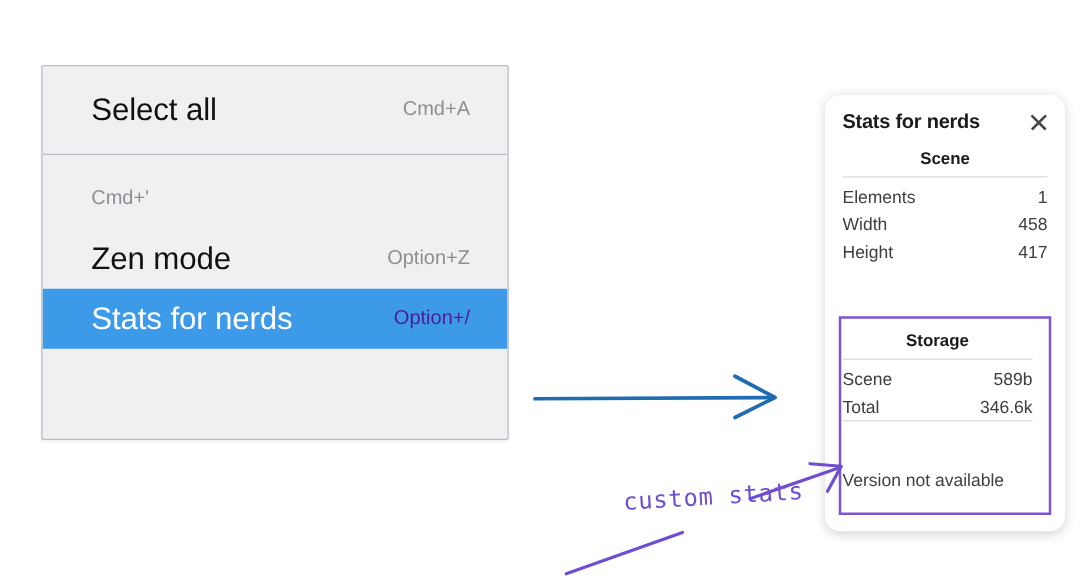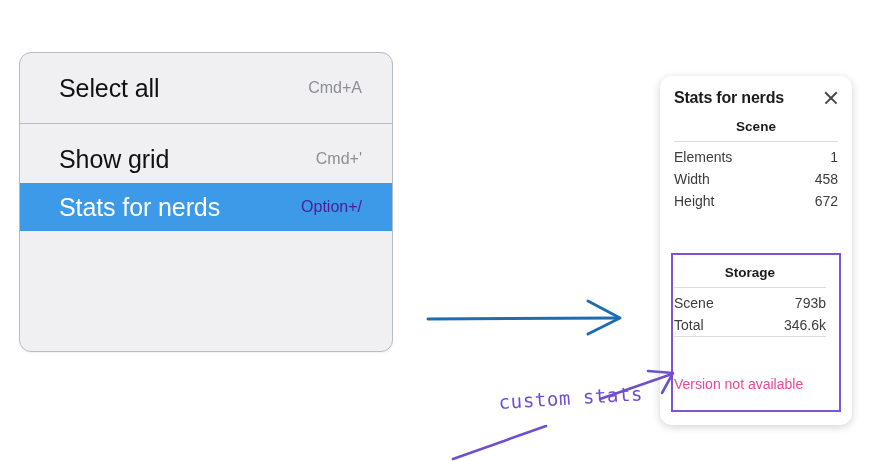--- a/index.html
+++ b/index.html
@@ -15,27 +15,27 @@
     overflow: hidden;
   }
   .stage {
     position: absolute;
     inset: 0;
   }
 
   
   .context-menu {
     position: absolute;
-    left: 19px;
+    left: 33px;
     top: 52px;
     width: 374px;
     height: 300px;
     background: #f0f0f2;
     border: 1px solid #b6bcc6;
-    border-radius: 12px;
+    border-radius: 2px;
     box-sizing: border-box;
     box-shadow: 0 1px 2px rgba(0,0,0,0.06);
     overflow: hidden;
   }
   .menu-group {
     padding: 0;
   }
   .menu-group.first {
     padding-top: 11px;
     padding-bottom: 11px;
@@ -154,21 +154,21 @@
   .hl-inner {
     position: absolute;
     left: 11px;
     top: 177px;
     width: 158px;
     box-sizing: border-box;
     padding: 0 3px;
   }
   .version-line {
     font-size: 14px;
-    color: #ec4899;
+    color: #404040;
     padding-top: 4px;
     white-space: nowrap;
     margin-top: 35px;
   }
 
   
   .annot-svg {
     position: absolute;
     left: 0;
     top: 0;
@@ -198,22 +198,25 @@
 
     <div class="menu-group first">
       <div class="menu-item">
         <span class="mi-label">Select all</span>
         <span class="mi-shortcut">Cmd+A</span>
       </div>
     </div>
 
     <div class="menu-group second">
       <div class="menu-item">
-        <span class="mi-label">Show grid</span>
         <span class="mi-shortcut">Cmd+'</span>
+      </div>
+      <div class="menu-item">
+        <span class="mi-label">Zen mode</span>
+        <span class="mi-shortcut">Option+Z</span>
       </div>
       <div class="menu-item selected">
         <span class="mi-label">Stats for nerds</span>
         <span class="mi-shortcut">Option+/</span>
       </div>
     </div>
 
   </div>
 
   <div class="stats-panel">
@@ -230,30 +233,30 @@
       <div class="kv-row">
         <span class="kv-key">Elements</span>
         <span class="kv-val">1</span>
       </div>
       <div class="kv-row">
         <span class="kv-key">Width</span>
         <span class="kv-val">458</span>
       </div>
       <div class="kv-row">
         <span class="kv-key">Height</span>
-        <span class="kv-val">672</span>
+        <span class="kv-val">417</span>
       </div>
     </div>
 
     <div class="hl-inner">
       <div class="sec-title">Storage</div>
       <div class="sec-rule"></div>
       <div class="kv-row">
         <span class="kv-key">Scene</span>
-        <span class="kv-val">793b</span>
+        <span class="kv-val">589b</span>
       </div>
       <div class="kv-row">
         <span class="kv-key">Total</span>
         <span class="kv-val">346.6k</span>
       </div>
 
       <div class="sec-rule"></div>
       <div class="version-line">Version not available</div>
     </div>
 

